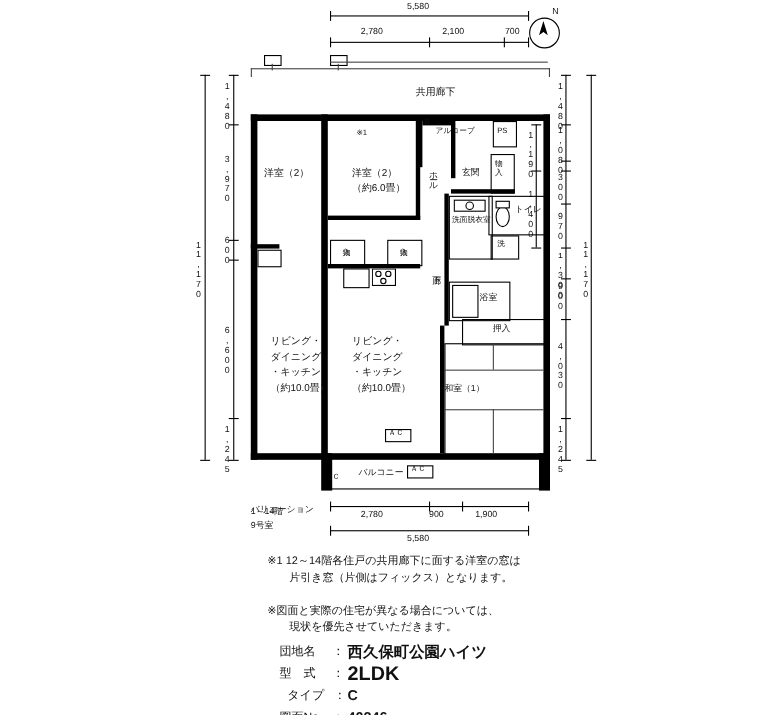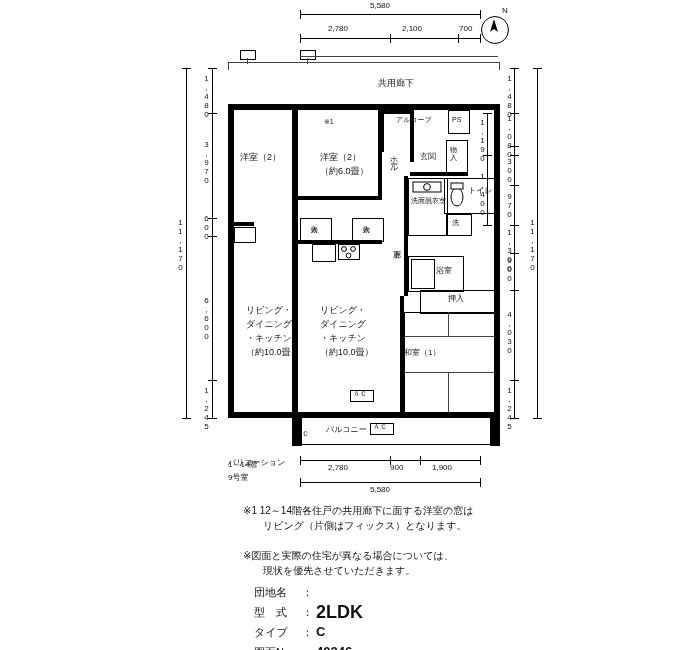--- a/index.html
+++ b/index.html
@@ -219,35 +219,36 @@
   <div class="ln" style="left:300px;top:482px;width:180px;height:1px;"></div>
   <div class="ln" style="left:300px;top:478px;width:1px;height:9px;"></div>
   <div class="ln" style="left:480px;top:478px;width:1px;height:9px;"></div>
   <div class="abs t8" style="left:370px;top:485px;">5,580</div>
 
   <div class="abs t8" style="left:228px;top:460px;">1～14階</div>
   <div class="abs t8" style="left:228px;top:473px;">9号室</div>
   <div class="abs t8" style="left:228px;top:458px;">バリエーション</div>
 
   <div class="note" style="left:243px;top:503px;">※1 12～14階各住戸の共用廊下に面する洋室の窓は</div>
-  <div class="note" style="left:243px;top:518px;">　　リビング（片側はフィックス）となります。</div>
+  <div class="note" style="left:243px;top:518px;">　　片引き窓（片側はフィックス）となります。</div>
   <div class="note" style="left:243px;top:548px;">※図面と実際の住宅が異なる場合については、</div>
   <div class="note" style="left:243px;top:563px;">　　現状を優先させていただきます。</div>
 
   <div class="tbl" style="left:254px;top:582px;">
     <div style="display:flex;">
       <span style="width:48px;display:inline-block;">団地名</span>
       <span style="width:14px;display:inline-block;">：</span>
+      <span style="font-size:14px;font-weight:bold;">西久保町公園ハイツ</span>
     </div>
     <div style="display:flex;">
       <span style="width:48px;display:inline-block;">型　式</span>
       <span style="width:14px;display:inline-block;">：</span>
       <span style="font-size:18px;font-weight:bold;">2LDK</span>
     </div>
-    <div style="display:flex;">
+    <div style="display:flex;text-align:center;">
       <span style="width:48px;display:inline-block;">タイプ</span>
       <span style="width:14px;display:inline-block;">：</span>
       <span style="font-size:13px;font-weight:bold;">C</span>
     </div>
     <div style="display:flex;">
       <span style="width:48px;display:inline-block;">図面No</span>
       <span style="width:14px;display:inline-block;">：</span>
       <span style="font-size:13px;font-weight:bold;">40246</span>
     </div>
   </div>

